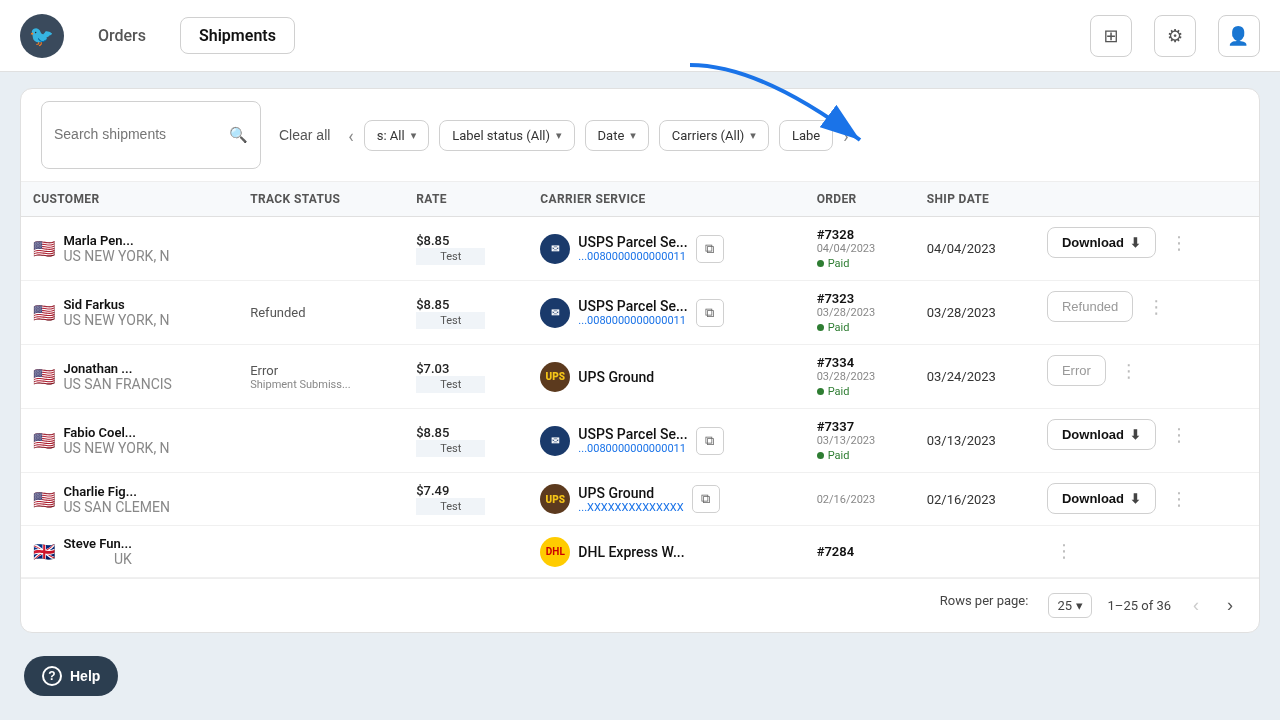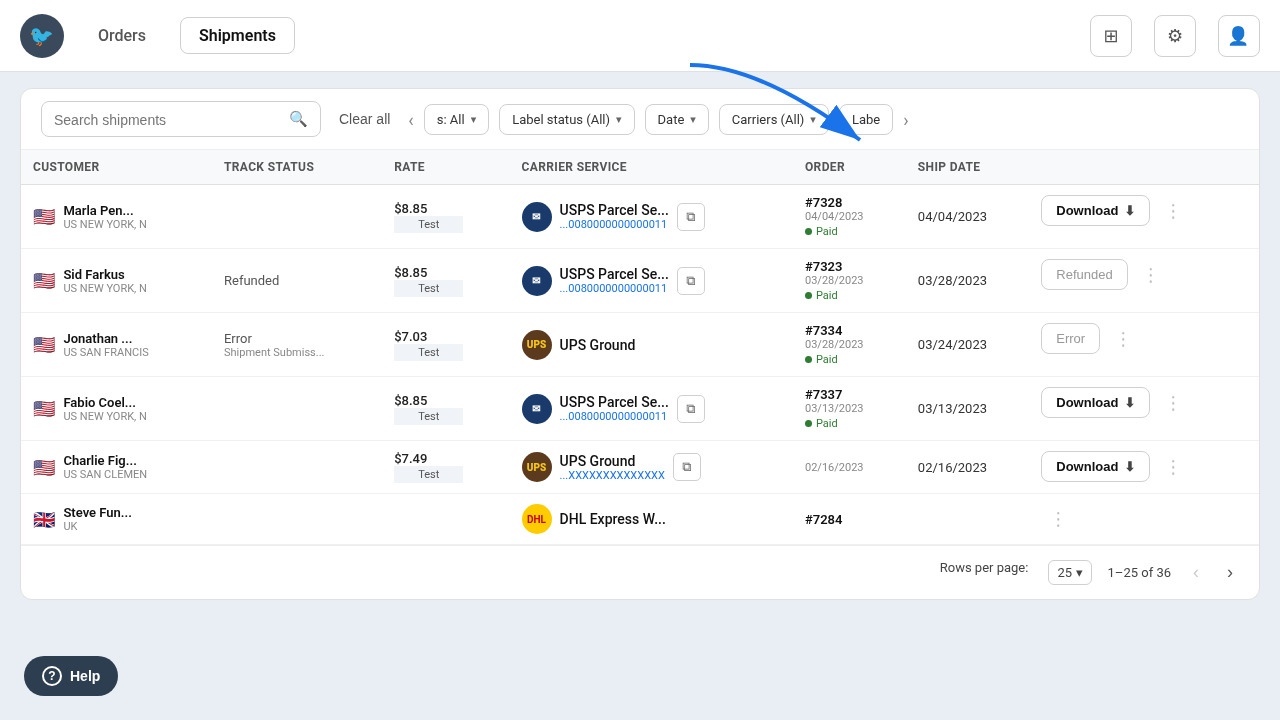--- a/index.html
+++ b/index.html
@@ -118,26 +118,26 @@
     
     .filter-bar {
       display: flex;
       align-items: center;
       padding: 12px 20px;
       gap: 10px;
       border-bottom: 1px solid #eee;
     }
     .search-box {
       display: flex;
-      align-items: flex-end;
-      border: 1.5px solid #d0d0d0;
-      border-radius: 8px;
-      padding: 8px 12px;
+      align-items: flex-start;
+      border: 1.5px solid #d0d0d0;
+      border-radius: 8px;
+      padding: 24px 12px;
       gap: 8px;
-      width: 280px;
+      width: 220px;
       background: #fff;
     }
     .search-box input {
       border: none;
       outline: none;
       font-size: 14px;
       color: #888;
       width: 100%;
       background: transparent;
     }
@@ -205,21 +205,21 @@
       vertical-align: middle;
     }
 
     .customer-cell {
       display: flex;
       align-items: center;
       gap: 8px;
     }
     .flag { font-size: 18px; }
     .customer-name { font-weight: 600; font-size: 13px; color: #111; }
-    .customer-sub { font-size: 11px; color: #888; }
+    .customer-sub { font-size: 14px; color: #888; text-align: right; }
 
     .track-status {
       font-size: 13px;
       color: #555;
     }
     .track-sub { font-size: 11px; color: #888; }
 
     .rate-cell { font-weight: 500; color: #222; }
     .test-badge {
       background: #f0f4f8;

